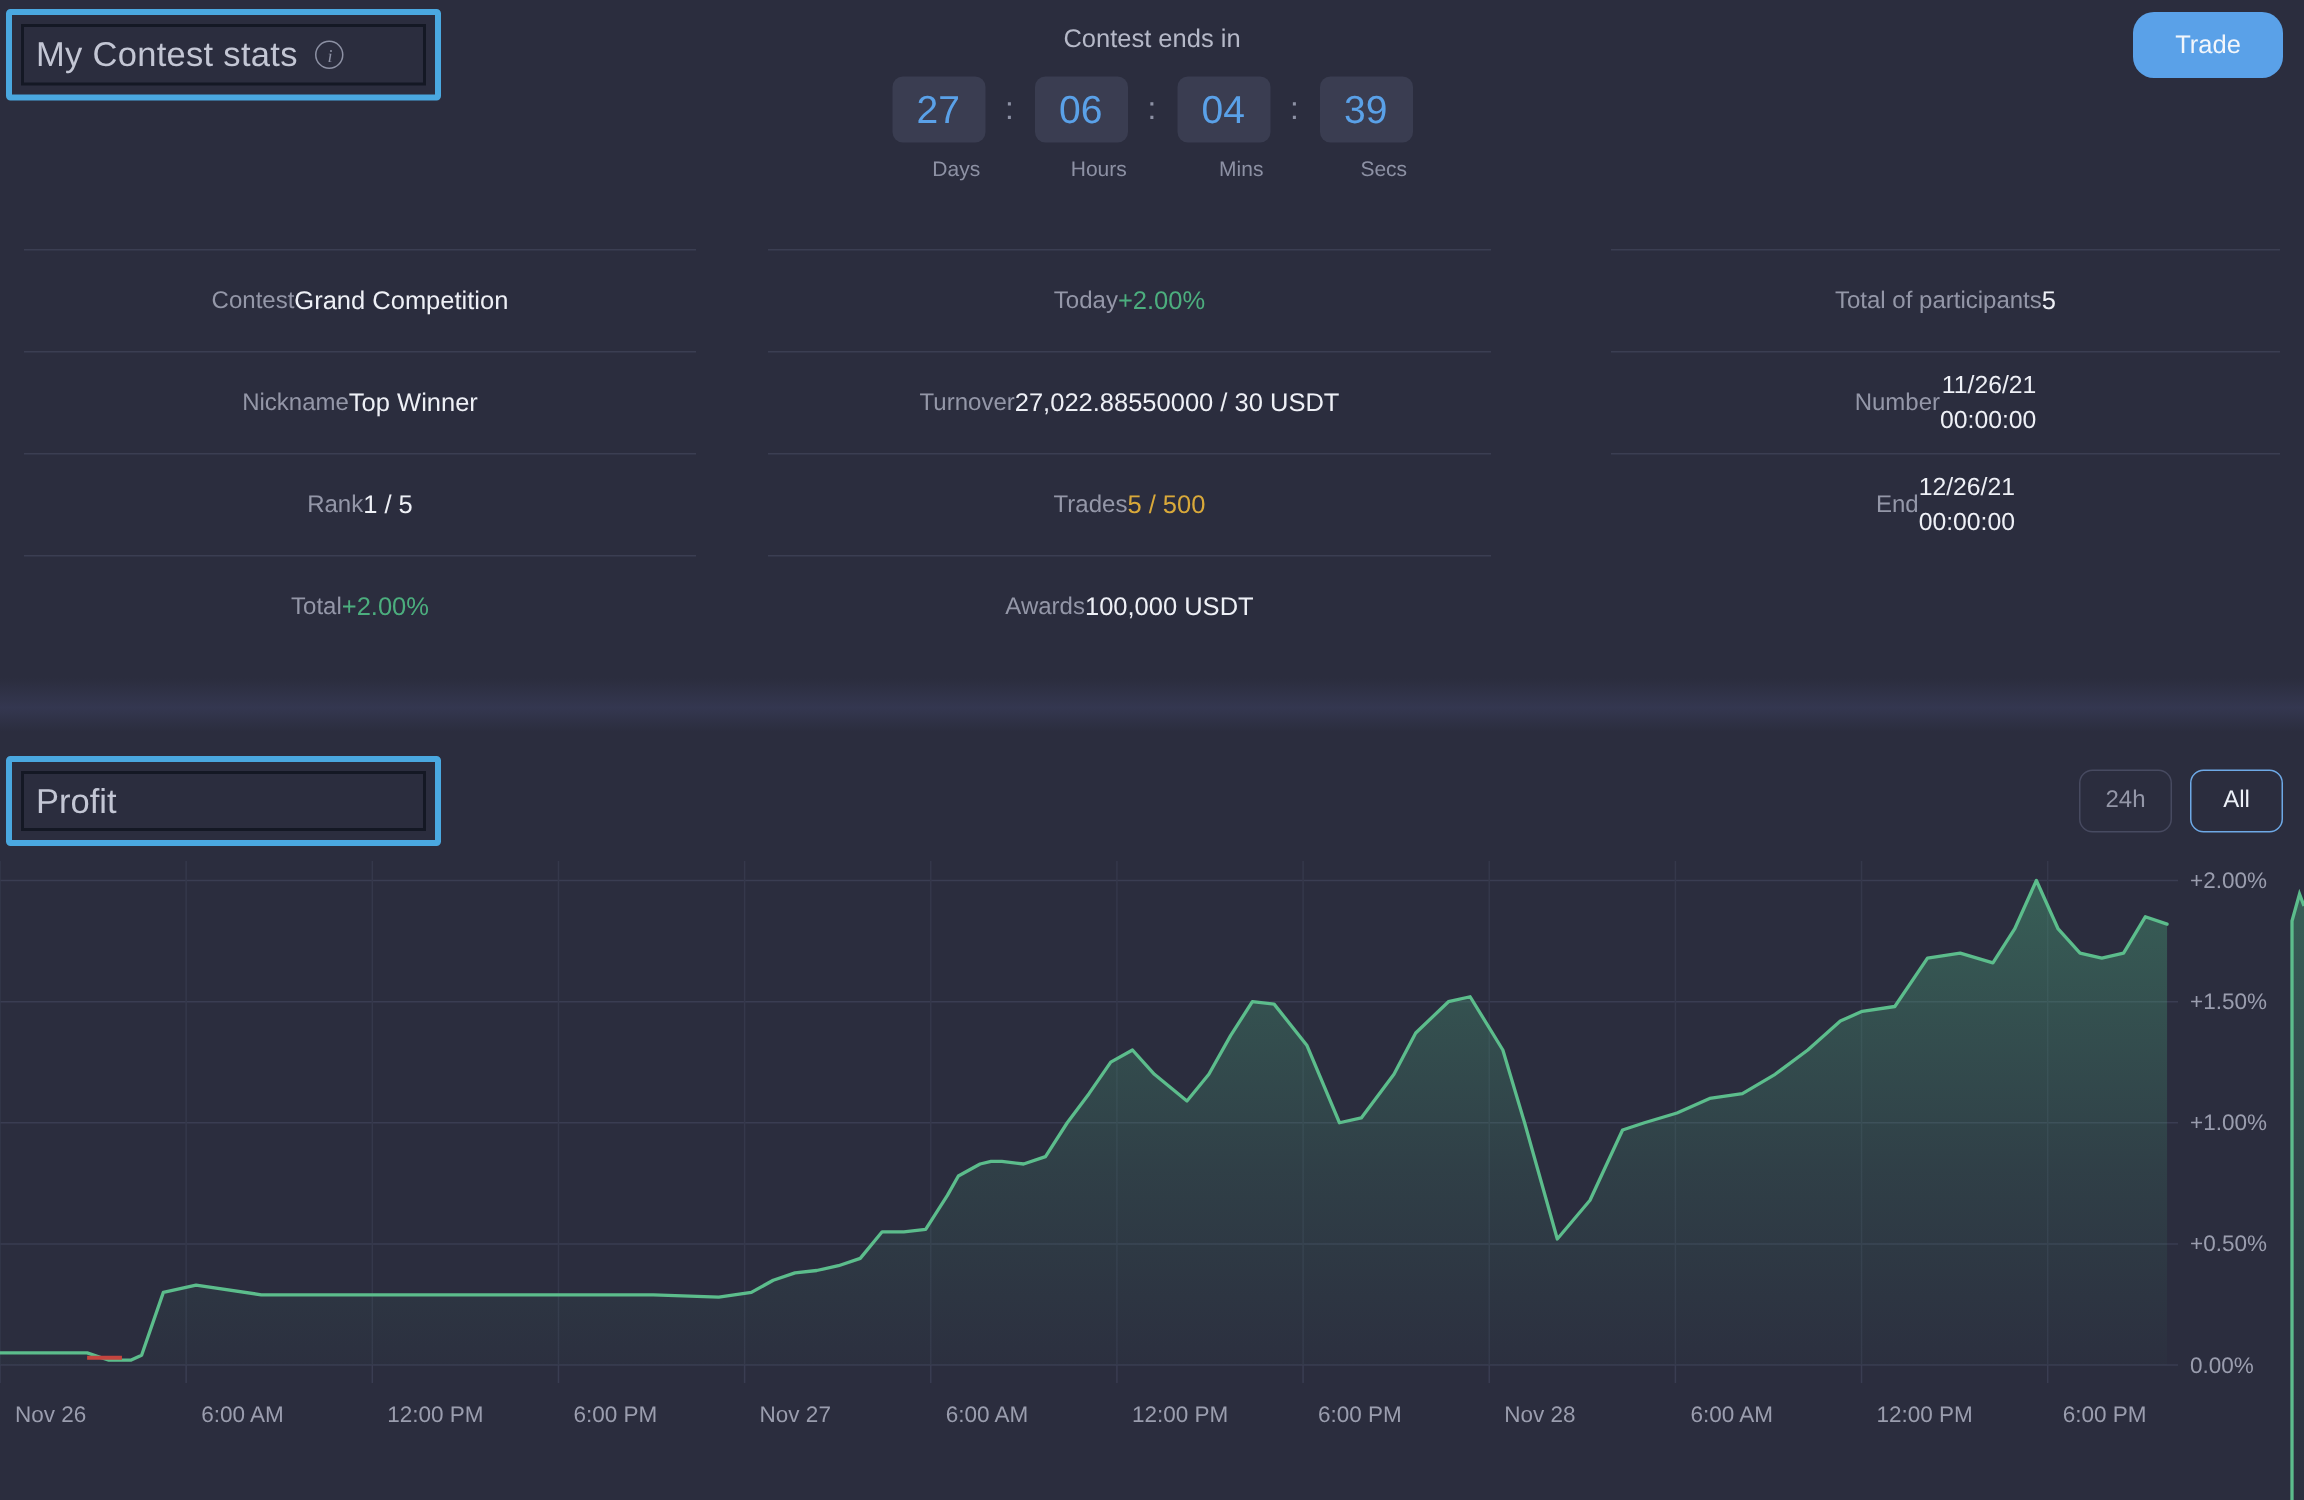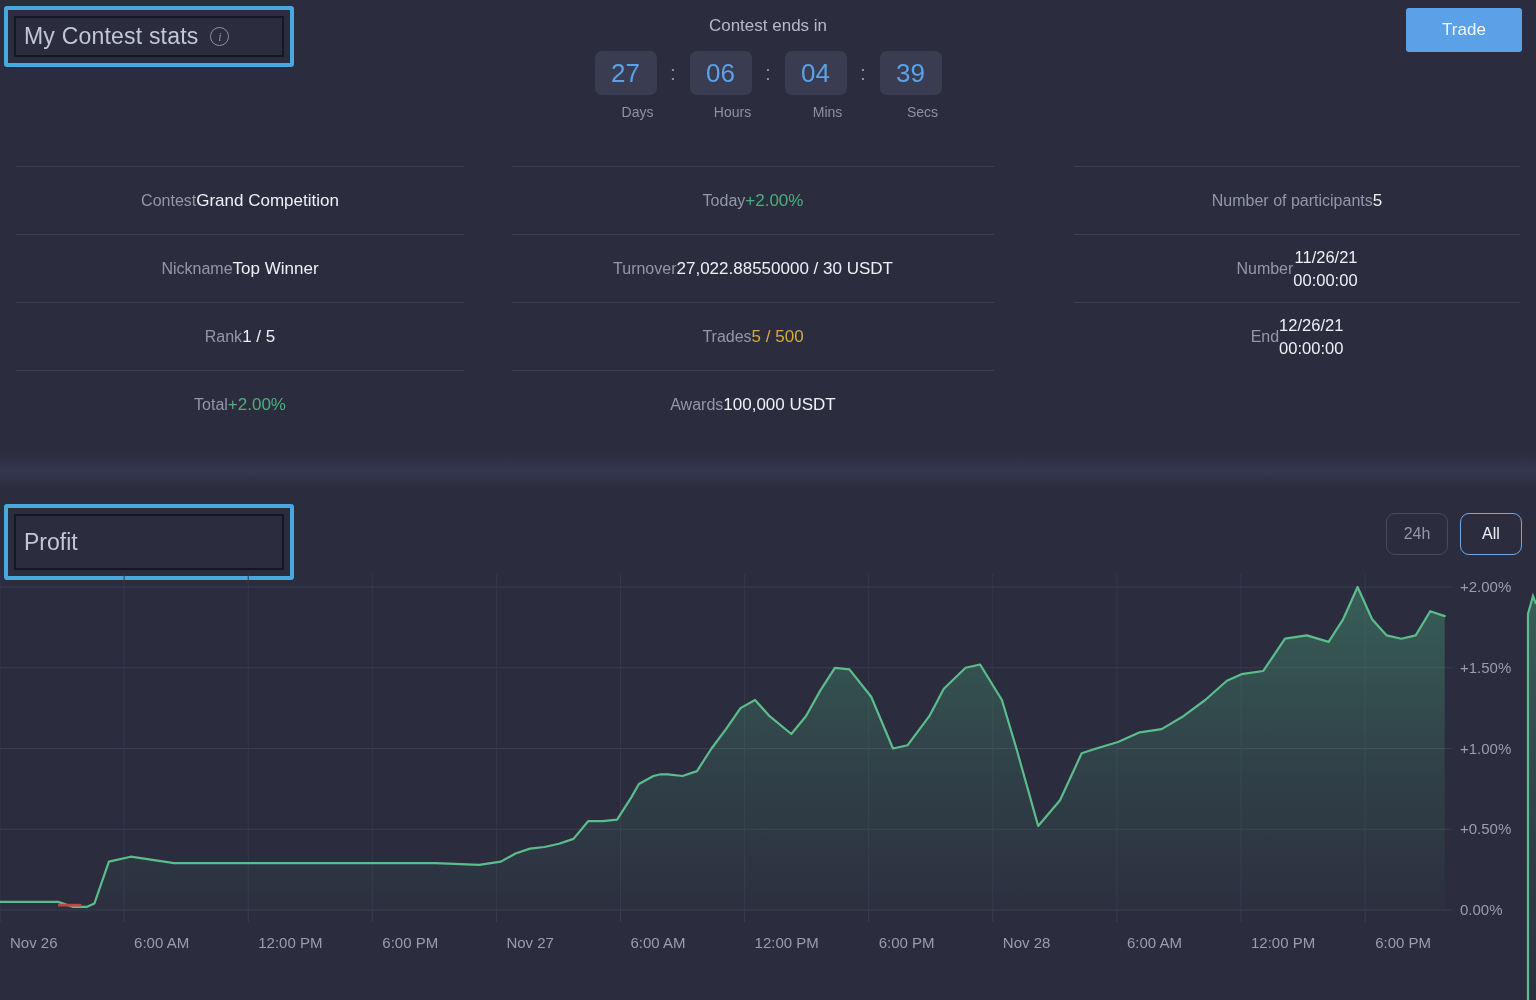--- a/index.html
+++ b/index.html
@@ -57,22 +57,22 @@
     font-size: 26px; color: #5aa1e8; font-weight: 400;
   }
   .cd-name { font-size: 14px; color: #8d91a4; margin-top: 9px; margin-left: 24px; }
   .cd-sep {
     font-size: 21px; color: #8d91a4; width: 33px; text-align: center;
     line-height: 44px; height: 44px;
   }
 
   
   #trade-button {
-    position: absolute; right: 14px; top: 8px; width: 116px; height: 44px;
-    background: #5aa1e8; border-radius: 3px; border: none;
+    position: absolute; right: 14px; top: 8px; width: 100px; height: 44px;
+    background: #5aa1e8; border-radius: 14px; border: none;
     color: #f2f6fb; font-size: 17px; font-family: "Liberation Sans", sans-serif;
     cursor: pointer;
   }
 
   
   #stat-columns {
     position: absolute; left: 0; top: 166px; width: 1536px; height: 280px;
     display: flex;
   }
   .stat-col { position: relative; }
@@ -95,21 +95,21 @@
     position: absolute; left: 0; top: 452px; width: 1536px; height: 36px;
     background: linear-gradient(180deg,#2b2d3e 0%, #343750 55%, #2b2d3e 100%);
   }
 
   
   #chart-panel {
     position: absolute; left: 0; top: 488px; width: 1536px; height: 512px;
     background: #2b2d3e;
   }
   #profit-highlight {
-    position: absolute; left: 4px; top: 16px; width: 290px; height: 76px;
+    position: absolute; left: 4px; top: 16px; width: 290px; height: 60px;
     border: 4px solid #4aa8e0; border-radius: 3px;
   }
   #profit-inner {
     position: absolute; left: 6px; top: 6px; right: 6px; bottom: 6px;
     border: 2px solid #141824;
     display: flex; align-items: center; padding-left: 8px;
   }
   #profit-title { font-size: 23px; color: #c3c6d4; }
 
   #range-toggle {
@@ -205,21 +205,21 @@
         <span class="stat-value yellow">5 / 500</span>
       </div>
       <div class="stat-row">
         <span class="stat-label">Awards</span>
         <span class="stat-value">100,000 USDT</span>
       </div>
     </div>
 
     <div class="stat-col c3">
       <div class="stat-row">
-        <span class="stat-label">Number of participants</span>
+        <span class="stat-label">Total of participants</span>
         <span class="stat-value">5</span>
       </div>
       <div class="stat-row">
         <span class="stat-label">Number</span>
         <span class="stat-value two-line">
           <div>11/26/21</div>
           <div>00:00:00</div>
         </span>
       </div>
       <div class="stat-row">

